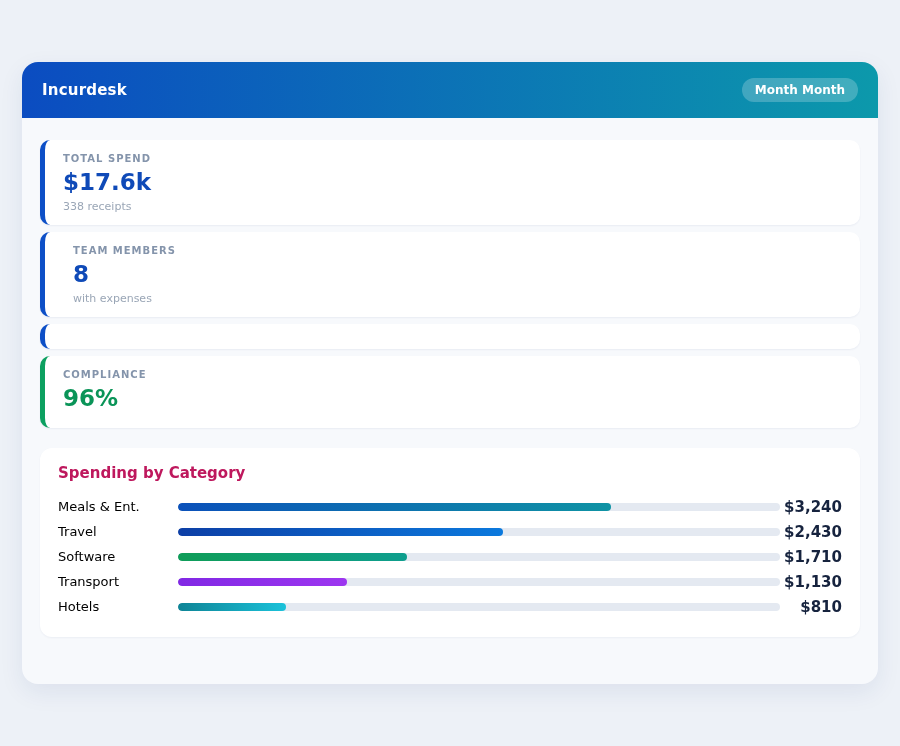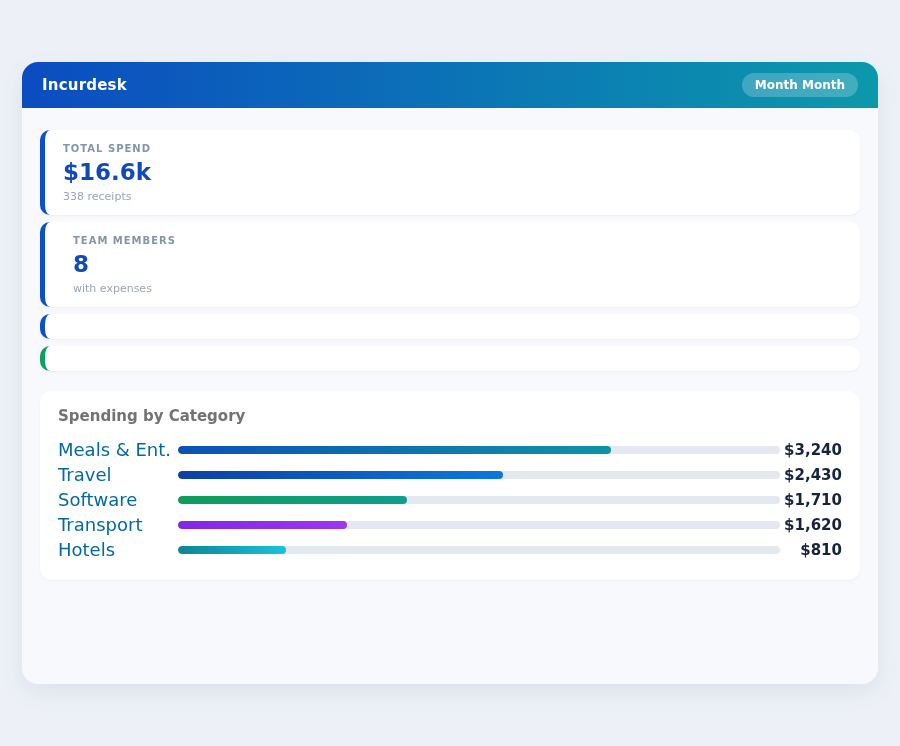--- a/index.html
+++ b/index.html
@@ -12,21 +12,21 @@
   .panel {
     width: 856px;
     height: 622px;
     margin: 62px auto 0;
     background: #f7f9fc;
     border-radius: 16px;
     box-shadow: 0 8px 24px rgba(30, 56, 110, 0.08);
     overflow: hidden;
   }
   .topbar {
-    height: 46px;
+    height: 56px;
     background: linear-gradient(90deg, #0b4cc1, #0c99ab);
     display: flex;
     align-items: center;
     justify-content: space-between;
     padding: 0 20px;
   }
   .app-title {
     color: #ffffff;
     font-size: 15px;
     font-weight: 700;
@@ -69,30 +69,30 @@
   .chart-card {
     background: #ffffff;
     border-radius: 12px;
     padding: 16px 18px 18px;
     margin-top: 20px;
     box-shadow: 0 1px 2px rgba(16, 42, 97, 0.05);
   }
   .chart-title {
     font-size: 15px;
     font-weight: 700;
-    color: #737373;
+    color: #be185d;
     margin-bottom: 12px;
   }
   .cat-row {
     display: grid;
     grid-template-columns: 120px 1fr 62px;
     align-items: center;
     height: 25px;
   }
-  .cat-label { font-size: 18px; color: #0369a1; }
+  .cat-label { font-size: 13px; color: #000000; }
   .bar-track {
     height: 8px;
     background: #e4e9f1;
     border-radius: 4px;
     overflow: hidden;
   }
   .bar-fill {
     height: 100%;
     border-radius: 4px;
     background: #0b50bb;
@@ -111,34 +111,36 @@
   <header class="topbar">
     <div class="app-title">Incurdesk</div>
     <div class="badge">Month Month</div>
   </header>
 
   <main class="panel-body">
     <section>
 
       <div class="stat-card" style="border-left-color: rgb(13, 79, 199);">
         <div class="stat-label">TOTAL SPEND</div>
-        <div class="stat-value" style="color: rgb(15, 74, 184);">$16.6k</div>
+        <div class="stat-value" style="color: rgb(15, 74, 184);">$17.6k</div>
         <div class="stat-sub">338 receipts</div>
       </div>
 
       <div class="stat-card" style="border-left-color: rgb(13, 79, 199); padding-left: 28px;">
         <div class="stat-label">TEAM MEMBERS</div>
         <div class="stat-value" style="color: rgb(15, 74, 184);">8</div>
         <div class="stat-sub">with expenses</div>
       </div>
 
       <div class="stat-card" style="border-left-color: rgb(13, 79, 199);">
       </div>
 
       <div class="stat-card" style="border-left-color: rgb(12, 160, 96);">
+        <div class="stat-label">COMPLIANCE</div>
+        <div class="stat-value" style="color: rgb(10, 148, 88);">96%</div>
       </div>
 
     </section>
 
     <section class="chart-card">
       <h2 class="chart-title">Spending by Category</h2>
 
       <div class="cat-row">
         <div class="cat-label">Meals &amp; Ent.</div>
         <div class="bar-track">
@@ -161,21 +163,21 @@
             <div class="bar-fill" style="width: 38%; background: linear-gradient(90deg, rgb(15, 157, 88), rgb(14, 158, 142));"></div>
           </div>
         <div class="cat-value">$1,710</div>
       </div>
 
       <div class="cat-row">
         <div class="cat-label">Transport</div>
         <div class="bar-track">
             <div class="bar-fill" style="width: 28%; background: linear-gradient(90deg, rgb(129, 40, 228), rgb(157, 54, 240));"></div>
           </div>
-        <div class="cat-value">$1,620</div>
+        <div class="cat-value">$1,130</div>
       </div>
 
       <div class="cat-row">
         <div class="cat-label">Hotels</div>
         <div class="bar-track">
             <div class="bar-fill" style="width: 18%; background: linear-gradient(90deg, rgb(14, 132, 150), rgb(27, 194, 218));"></div>
           </div>
         <div class="cat-value">$810</div>
       </div>
 

